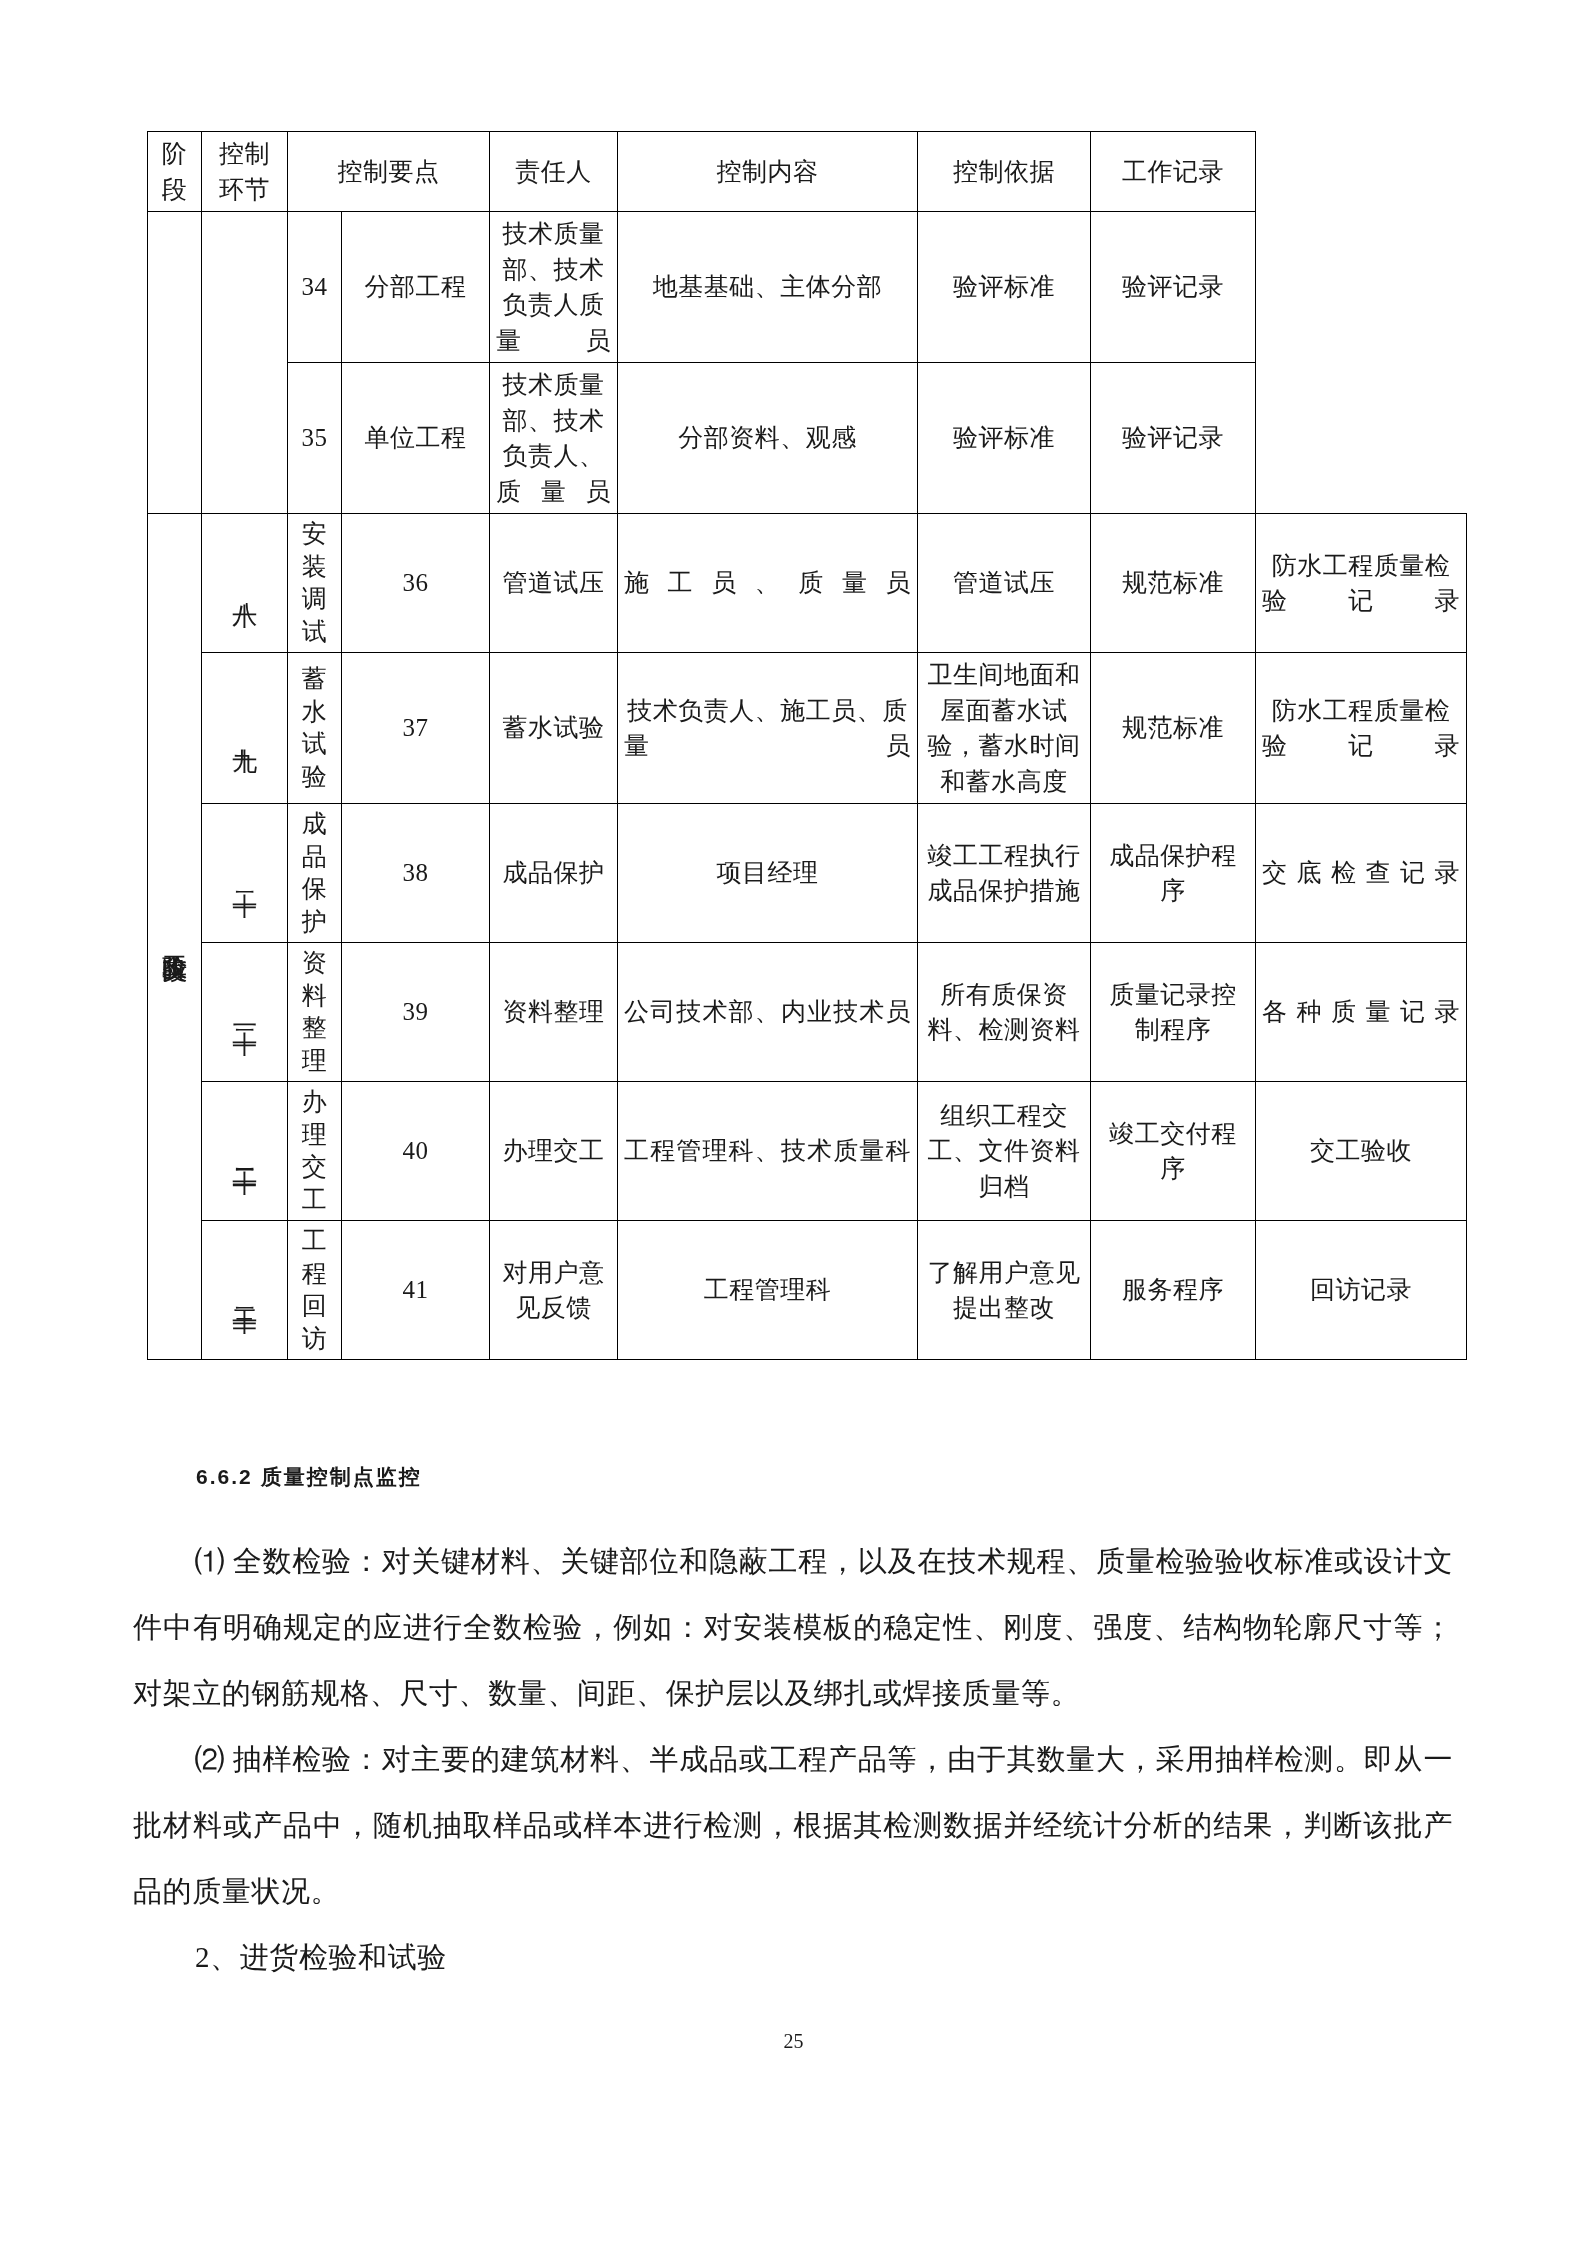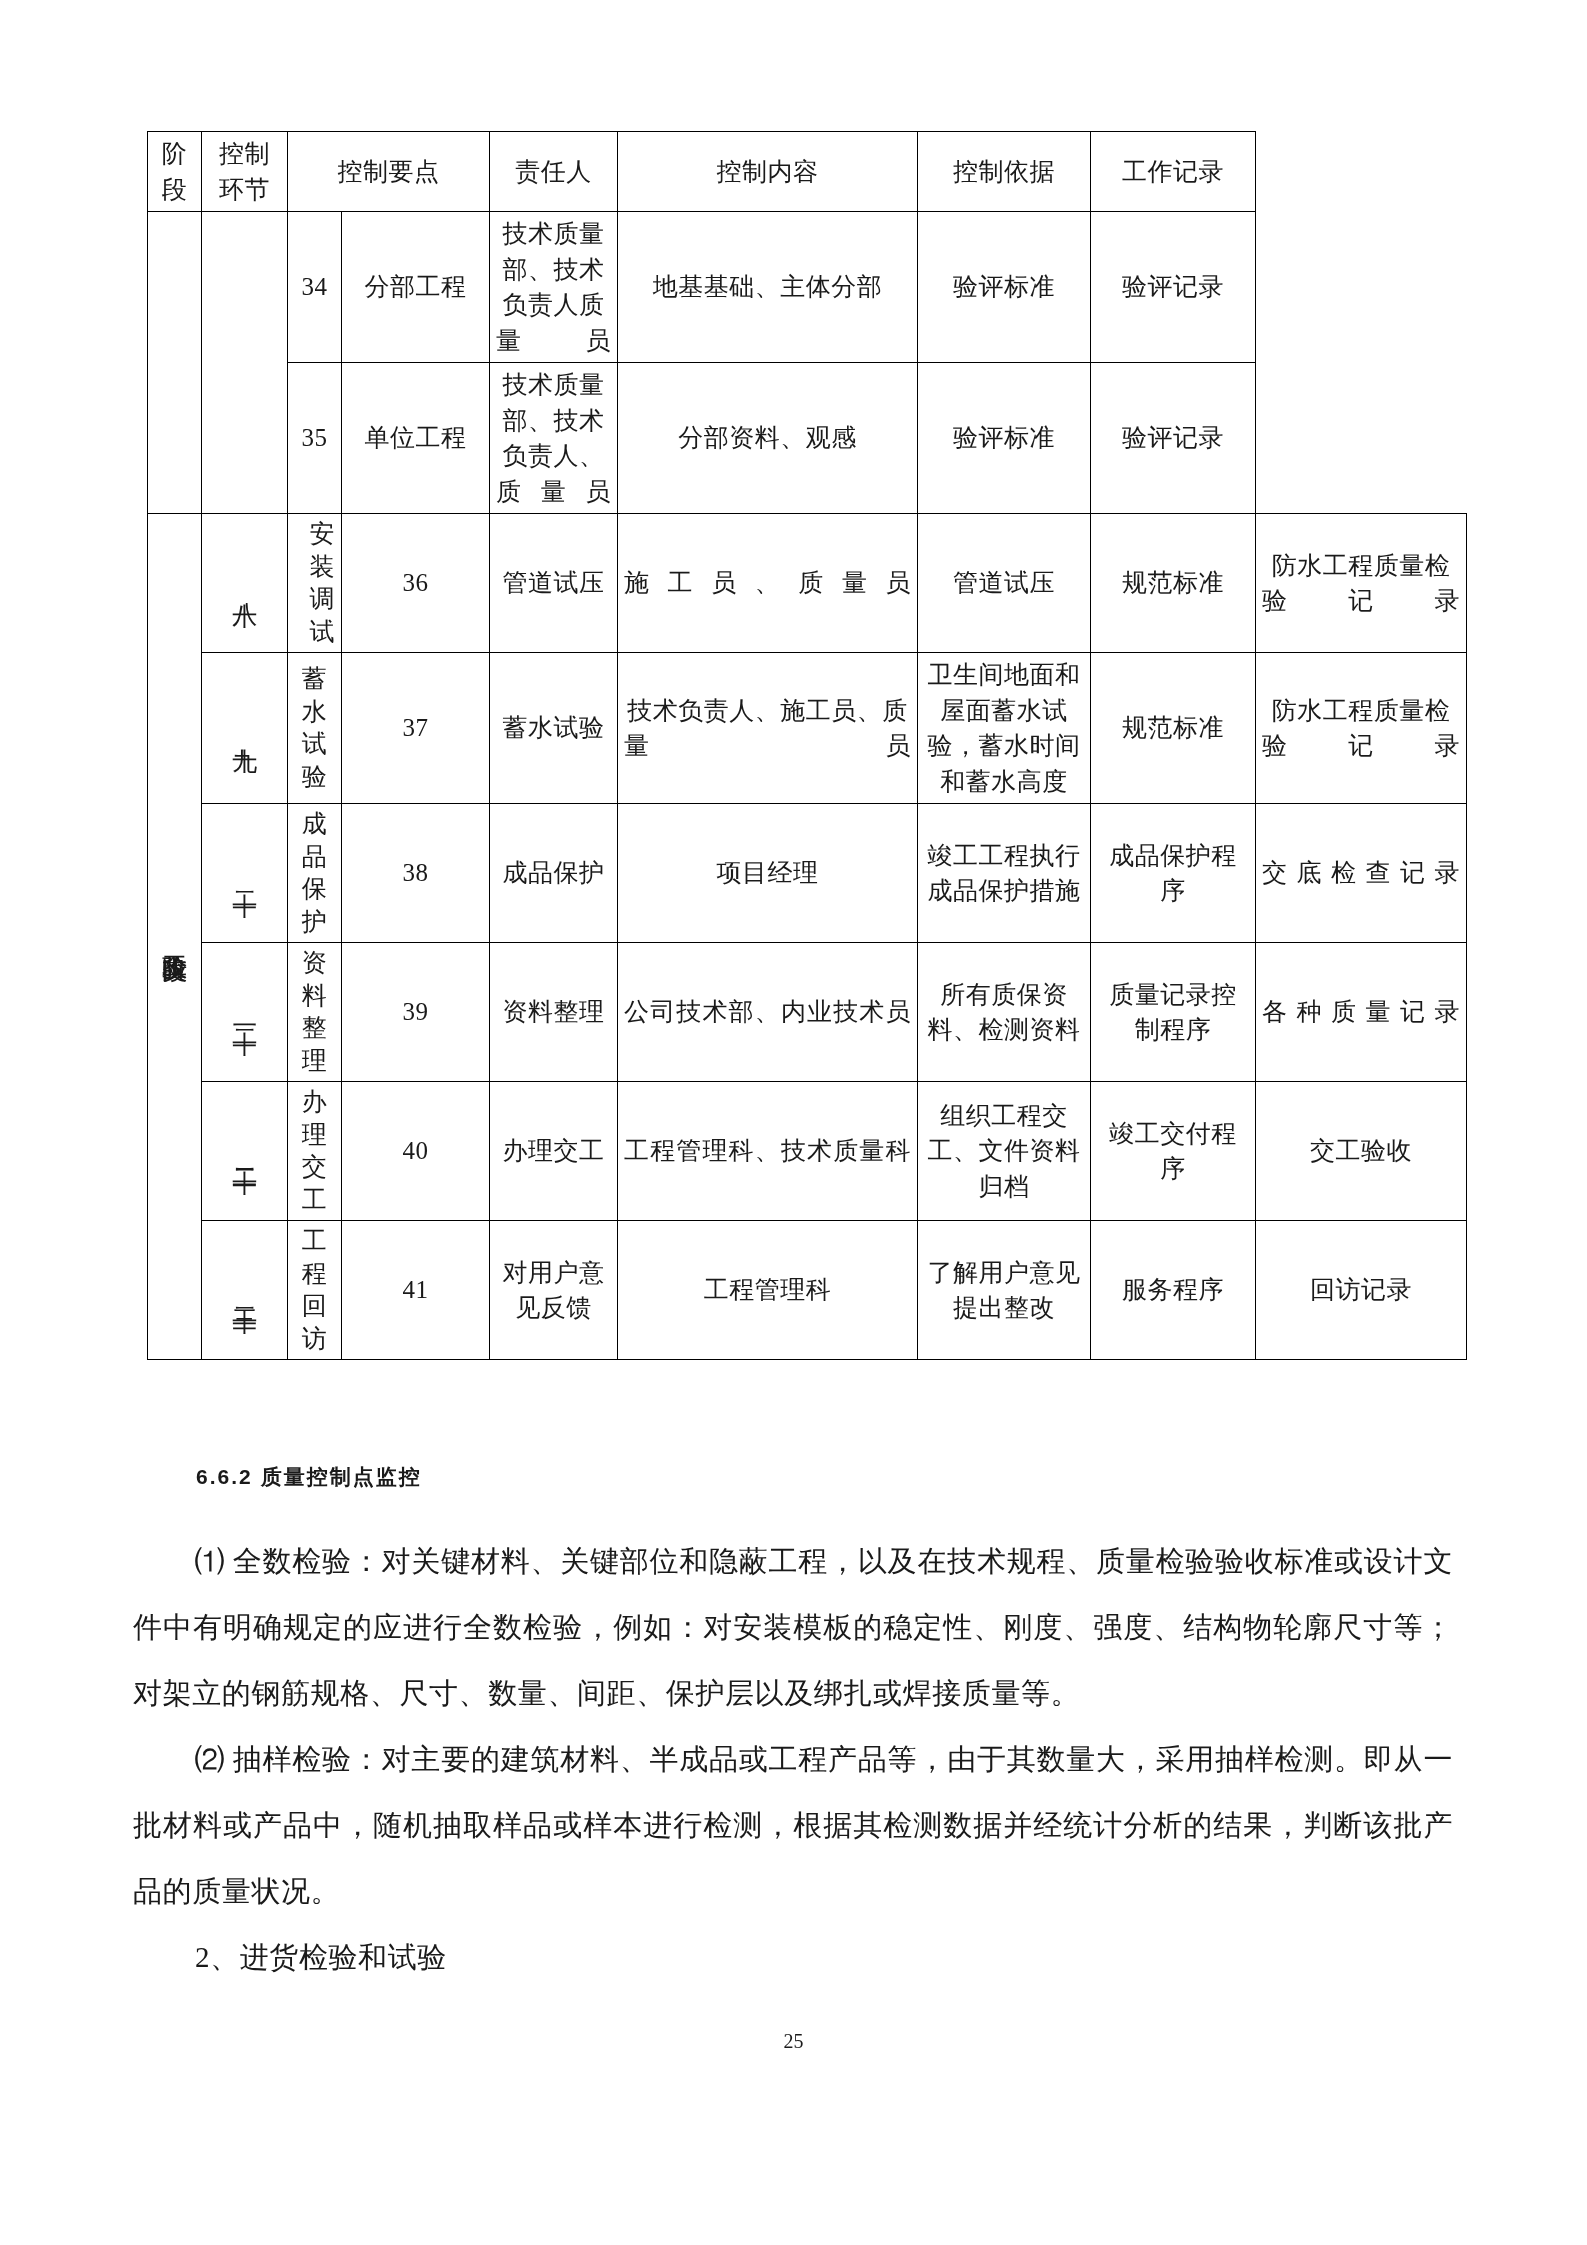--- a/index.html
+++ b/index.html
@@ -194,21 +194,21 @@
           <td>单位工程</td>
           <td class="just-cell">技术质量部、技术负责人、质量员</td>
           <td class="left-text">分部资料、观感</td>
           <td>验评标准</td>
           <td>验评记录</td>
         </tr>
 
         <tr>
           <td class="vert-stage" rowspan="6">交工验收阶段</td>
           <td class="vert-stage tight" style="width: 46px;">十八</td>
-            <td class="c-link" style="width: 86px; line-height: 1.3; text-align: right;">安装调试</td>
+            <td class="c-link" style="width: 86px; line-height: 1.3;">安装调试</td>
           <td class="num">36</td>
           <td>管道试压</td>
           <td class="just-cell">施工员、质量员</td>
           <td class="left-text">管道试压</td>
           <td>规范标准</td>
           <td class="just-cell">防水工程质量检验记录</td>
         </tr>
 
         <tr>
           <td class="vert-stage tight" style="width: 46px;">十九</td>

